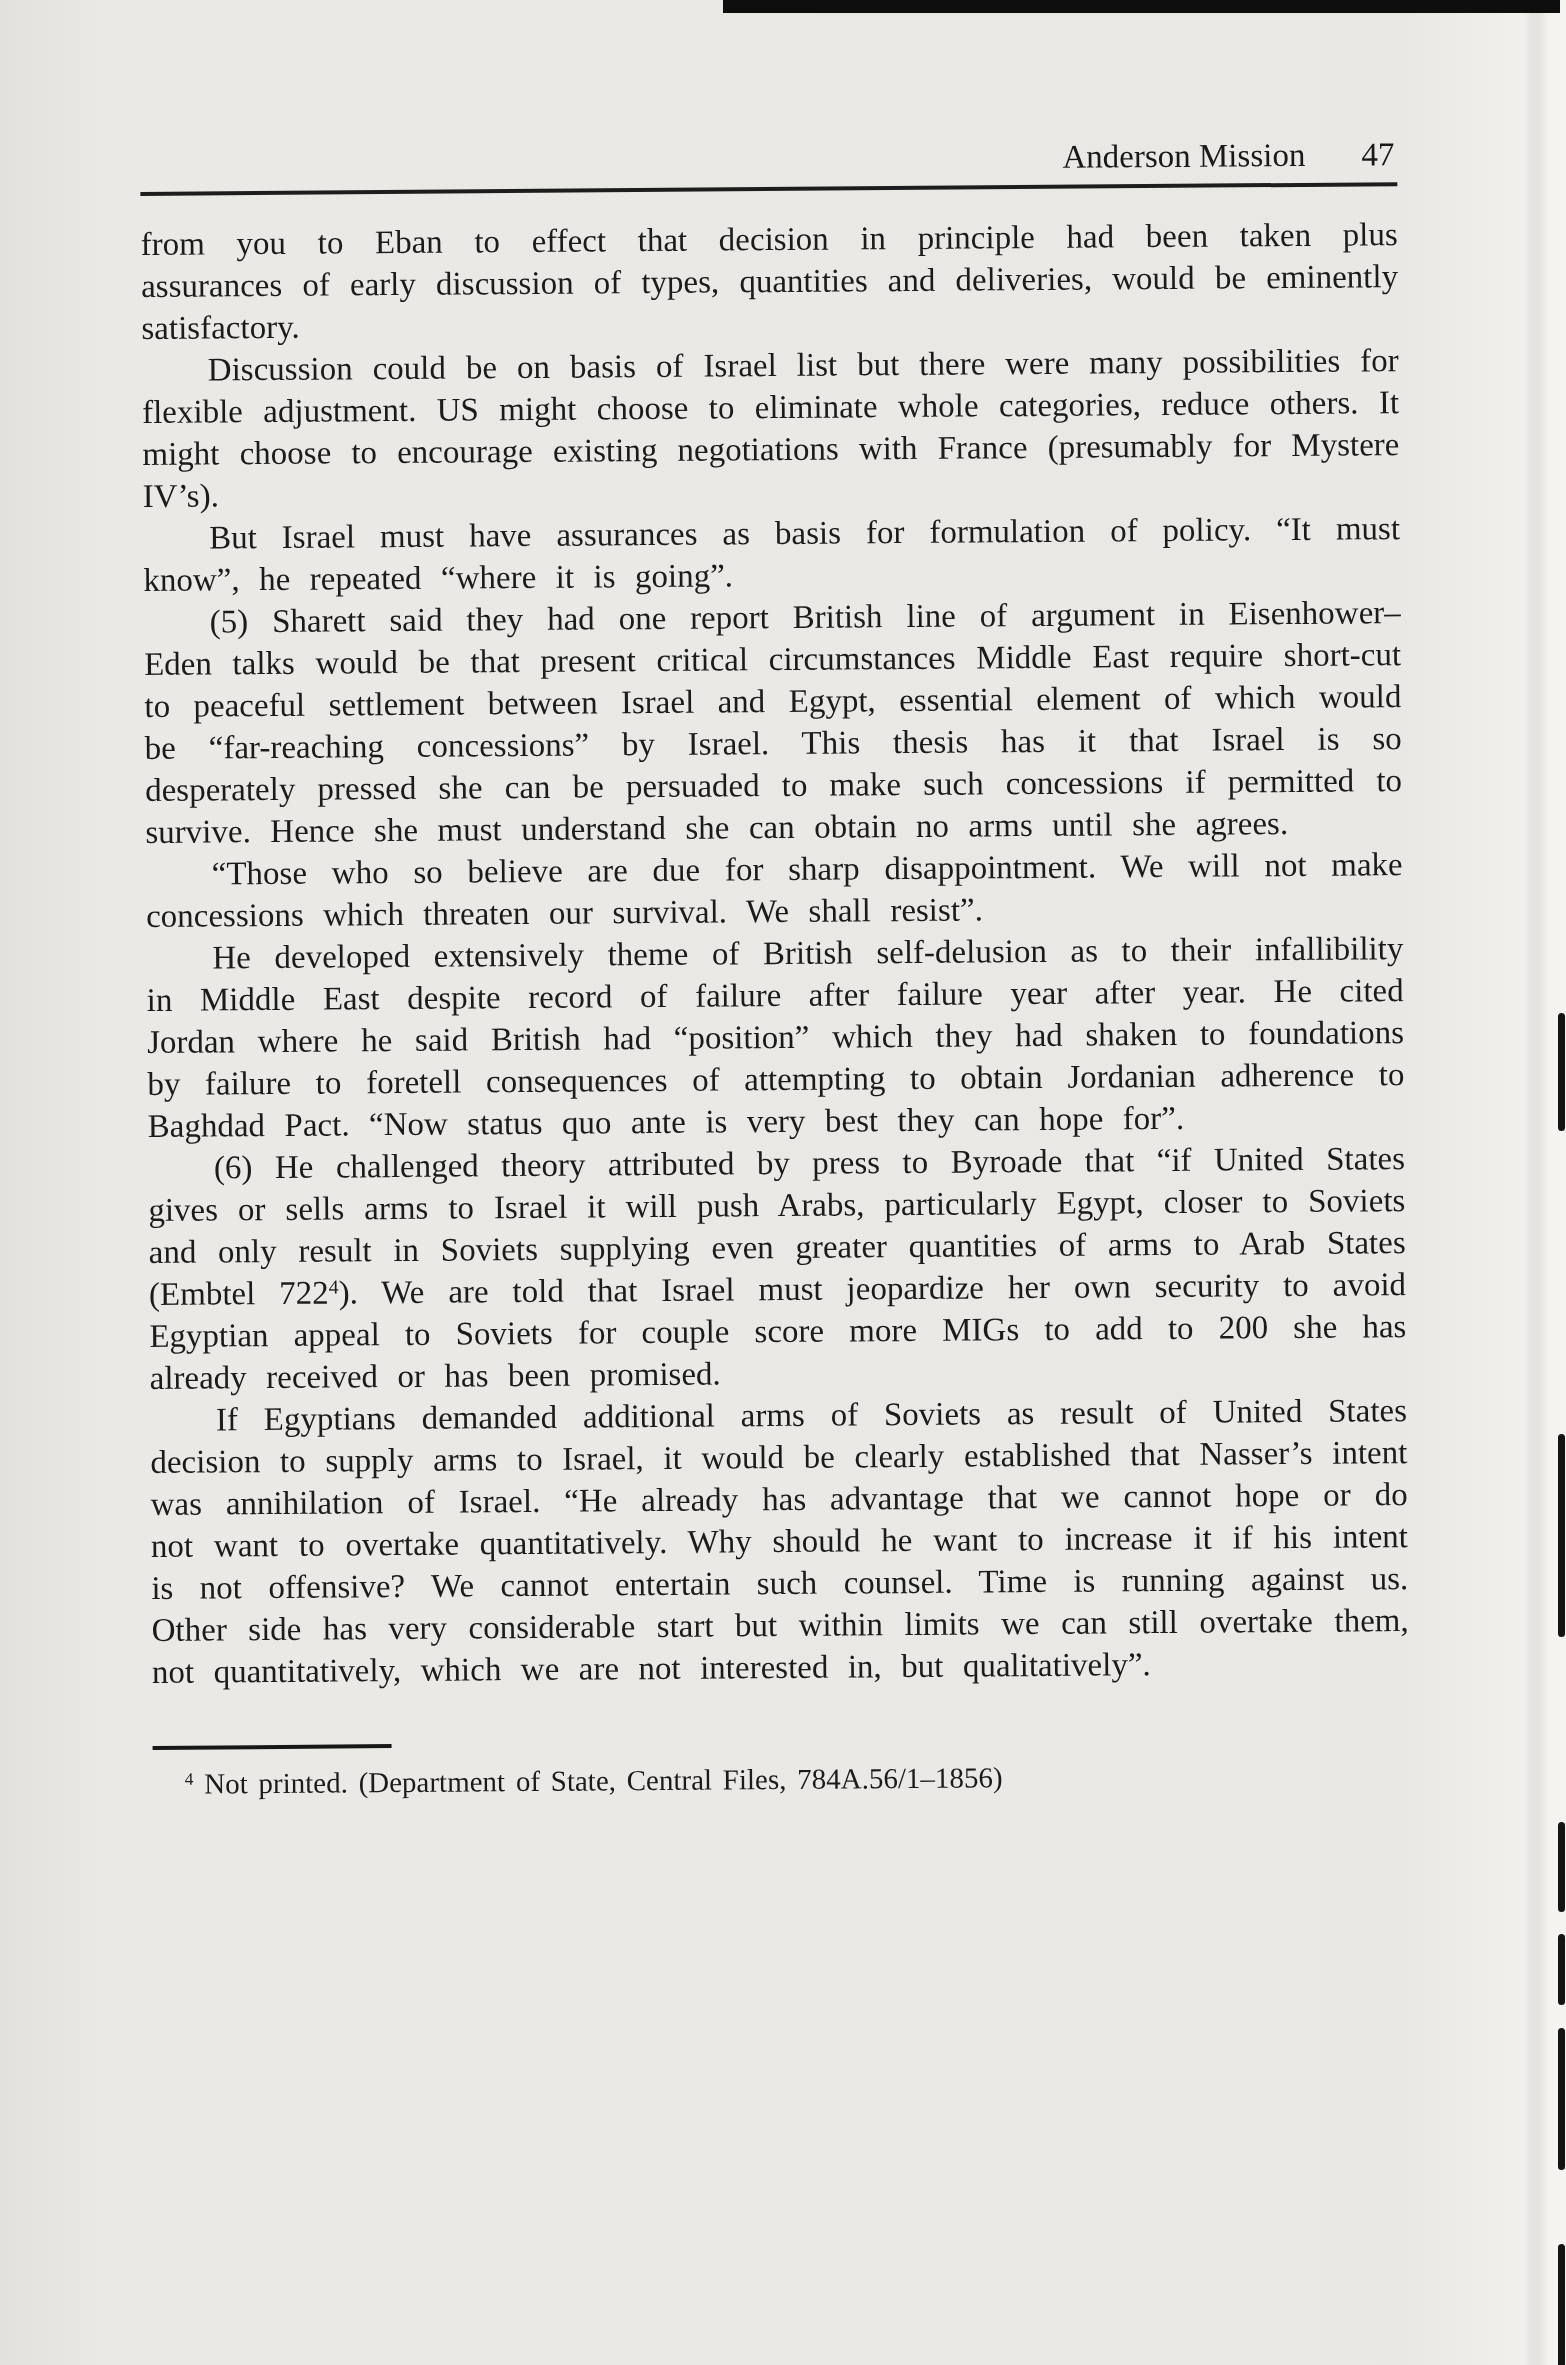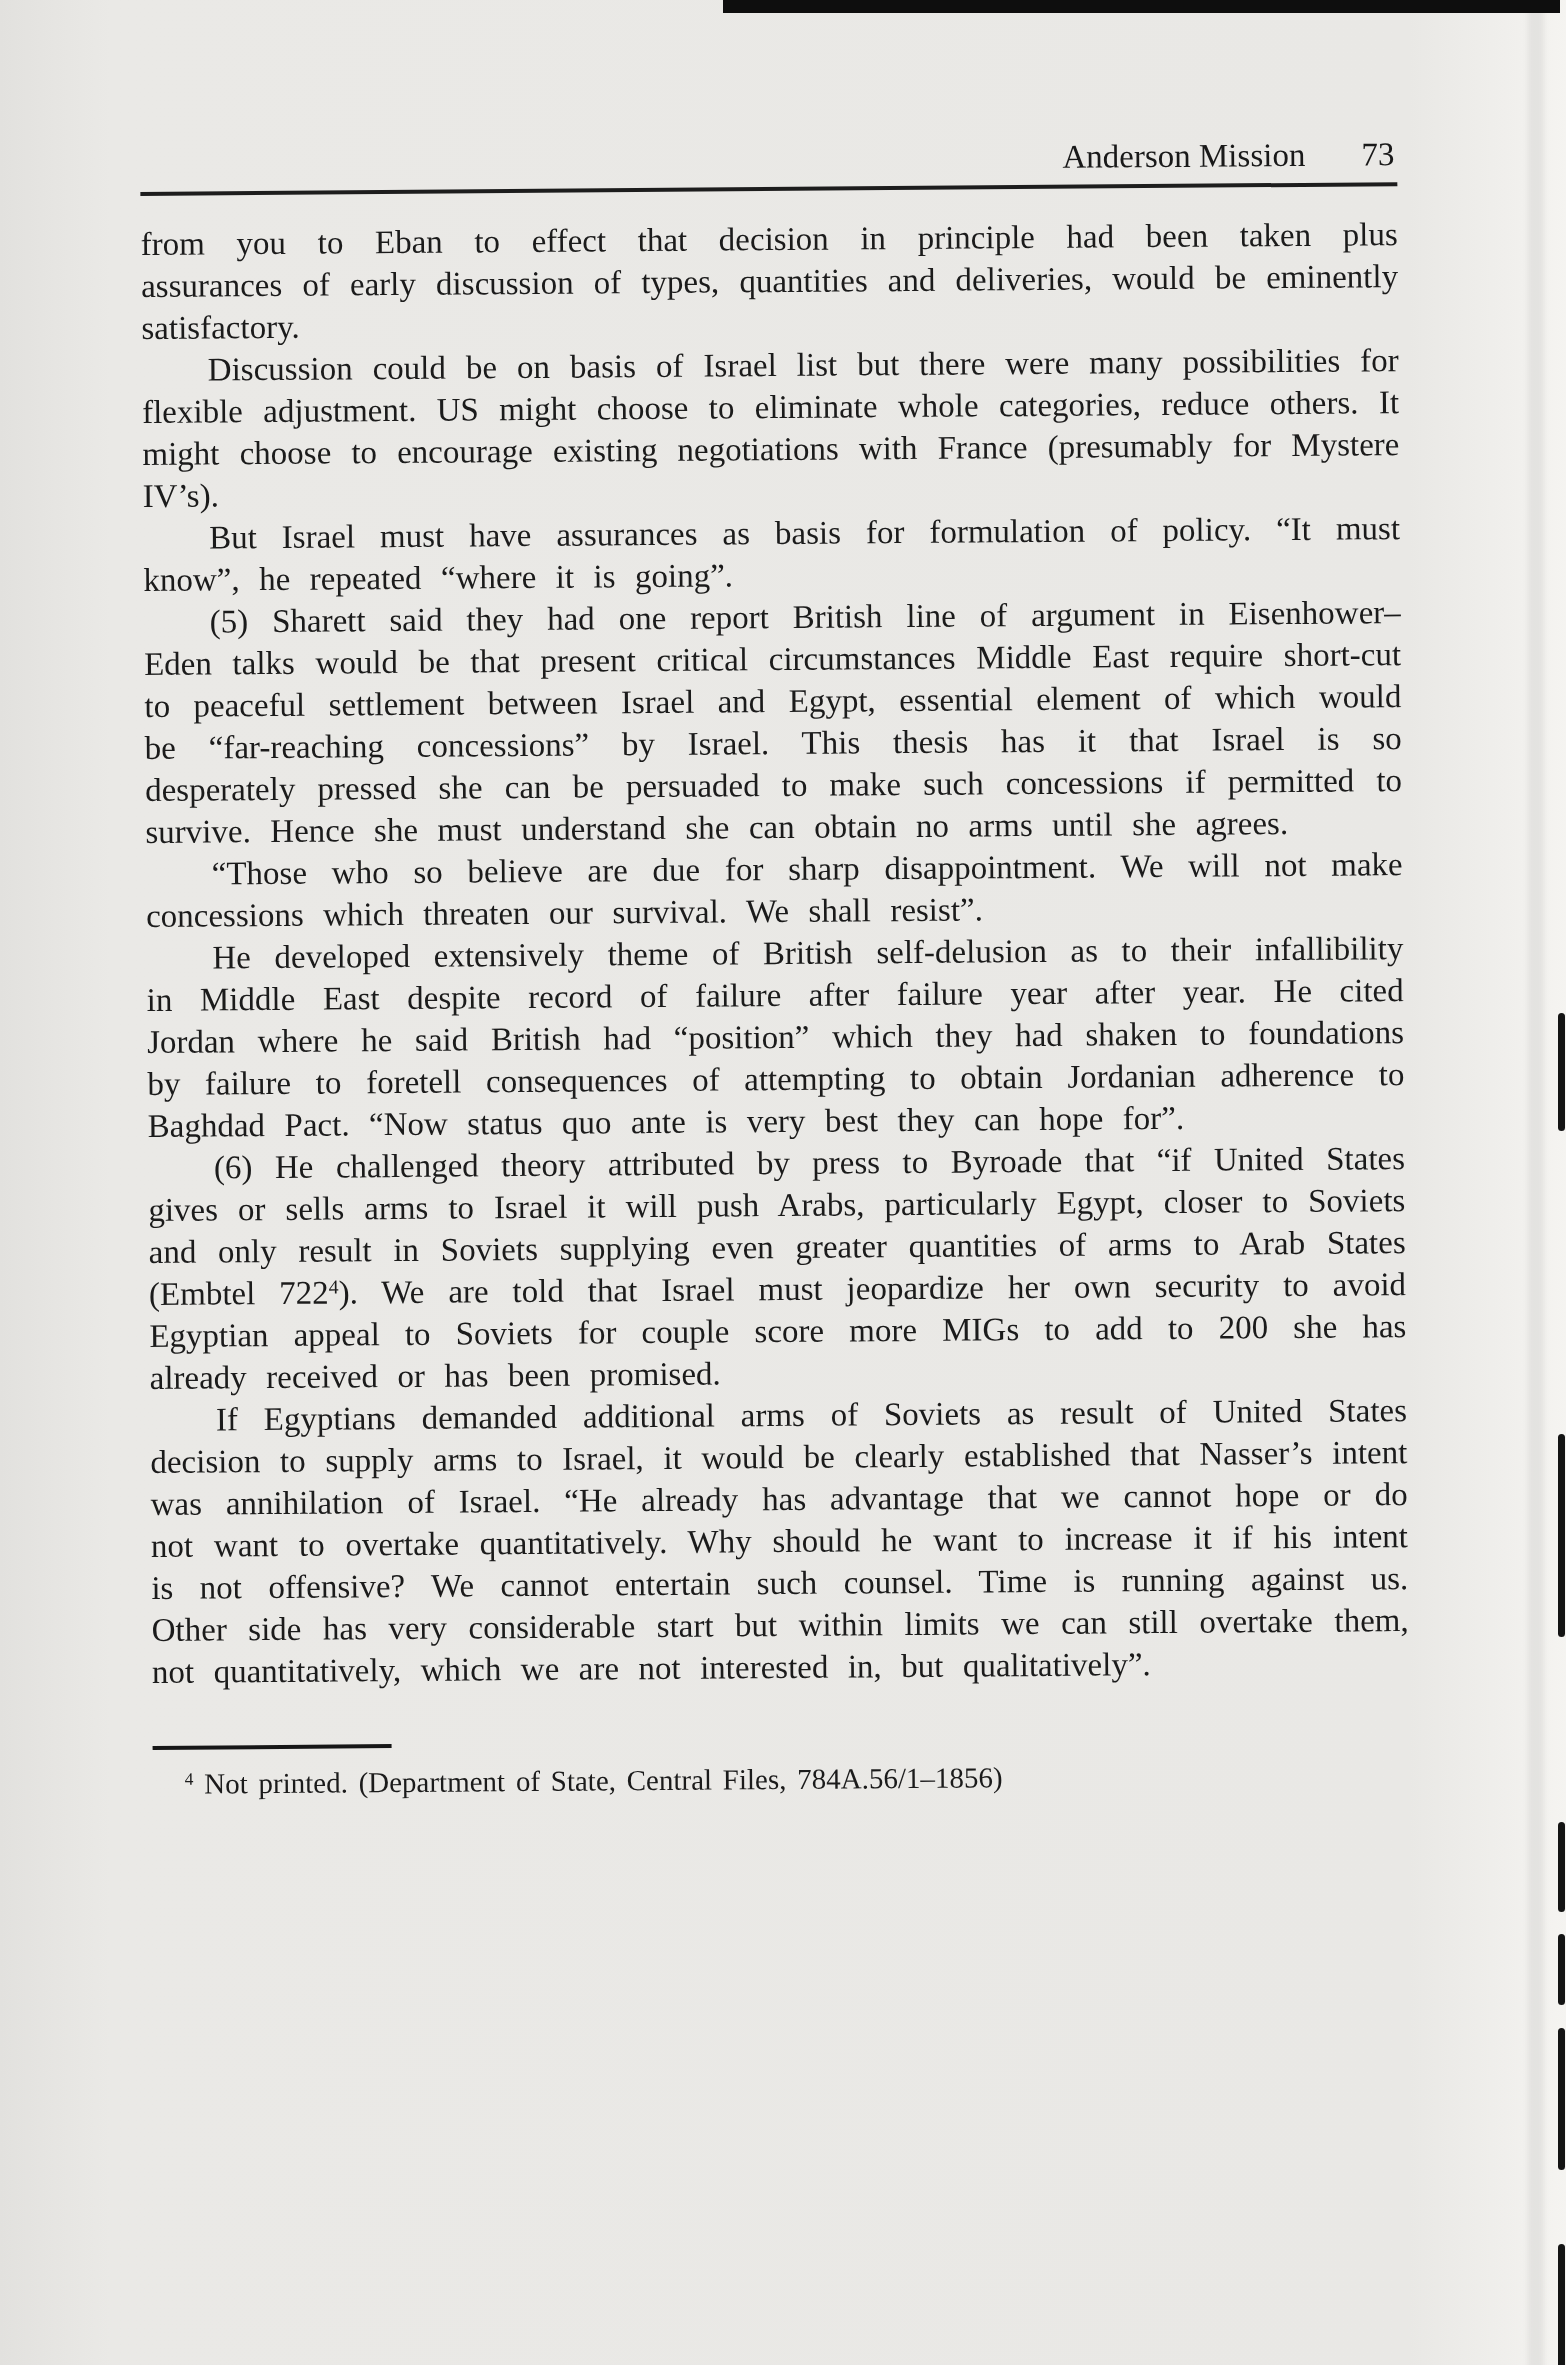--- a/index.html
+++ b/index.html
@@ -100,21 +100,21 @@
     filter: blur(2.8px);
   }
 </style>
 </head>
 <body>
 
 <div class="content">
 
   <div class="page-header">
     <span>Anderson Mission</span>
-    <span>73</span>
+    <span>47</span>
   </div>
 
   <div class="header-rule"></div>
 
   <div class="doc-body">
       <p class="">from you to Eban to effect that decision in principle had been taken plus assurances of early discussion of types, quantities and deliveries, would be eminently satisfactory.</p>
       <p class="indent">Discussion could be on basis of Israel list but there were many possibilities for flexible adjustment. US might choose to eliminate whole categories, reduce others. It might choose to encourage existing negotiations with France (presumably for Mystere IV’s).</p>
       <p class="indent">But Israel must have assurances as basis for formulation of policy. “It must know”, he repeated “where it is going”.</p>
       <p class="indent">(5) Sharett said they had one report British line of argument in Eisenhower–Eden talks would be that present critical circumstances Middle East require short-cut to peaceful settlement between Israel and Egypt, essential element of which would be “far-reaching concessions” by Israel. This thesis has it that Israel is so desperately pressed she can be persuaded to make such concessions if permitted to survive. Hence she must understand she can obtain no arms until she agrees.</p>
       <p class="indent">“Those who so believe are due for sharp disappointment. We will not make concessions which threaten our survival. We shall resist”.</p>

